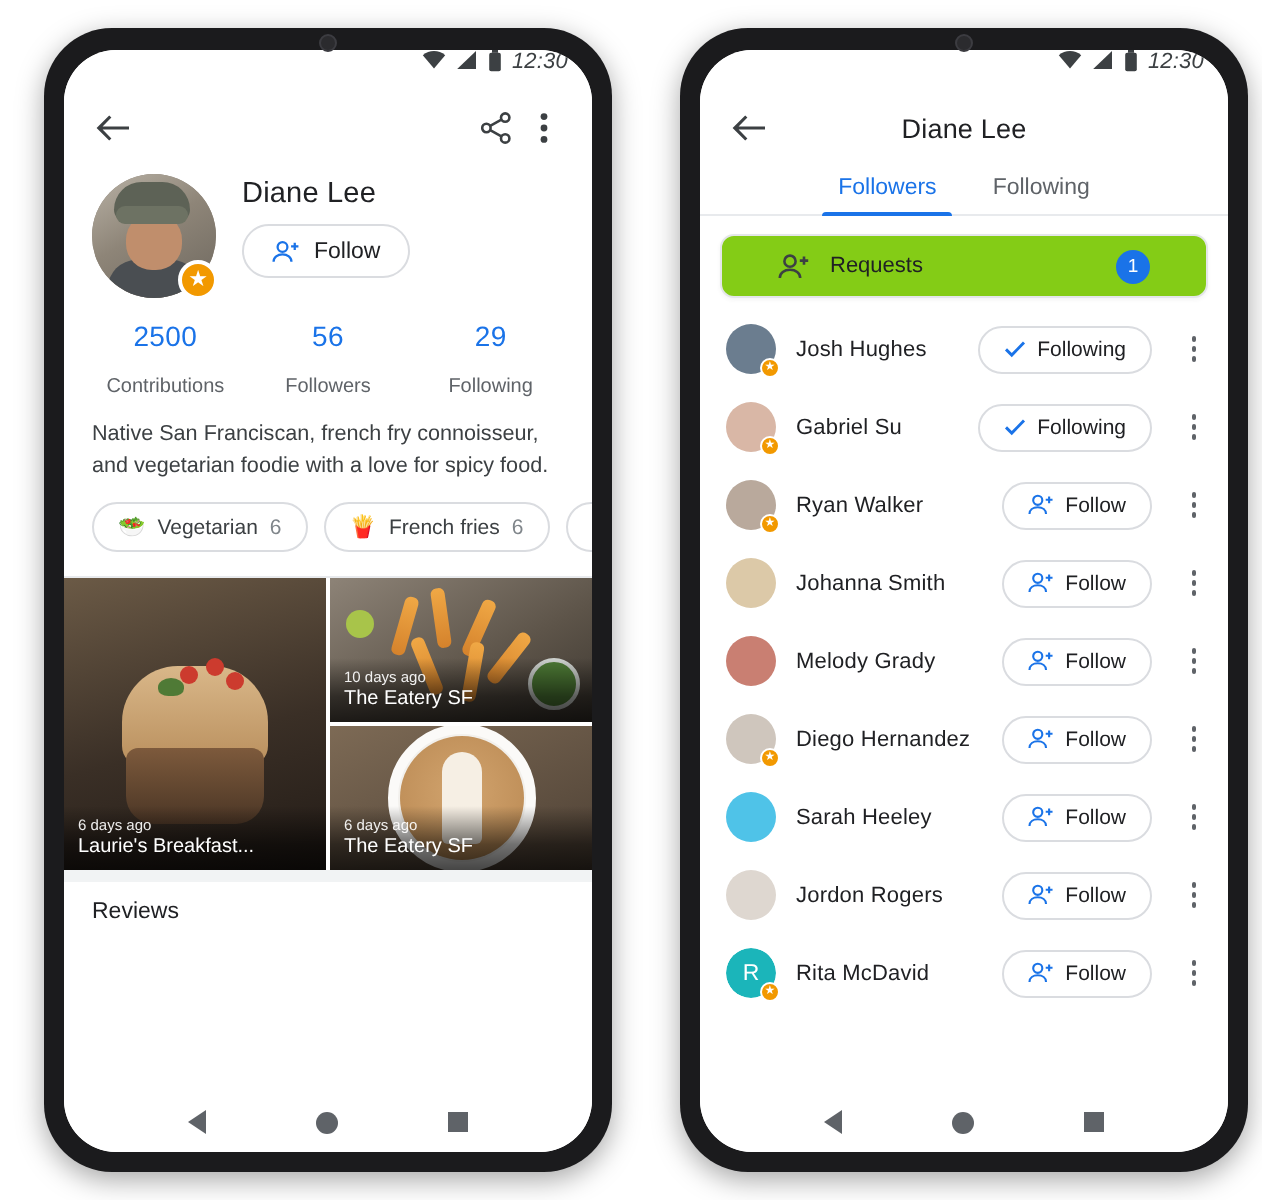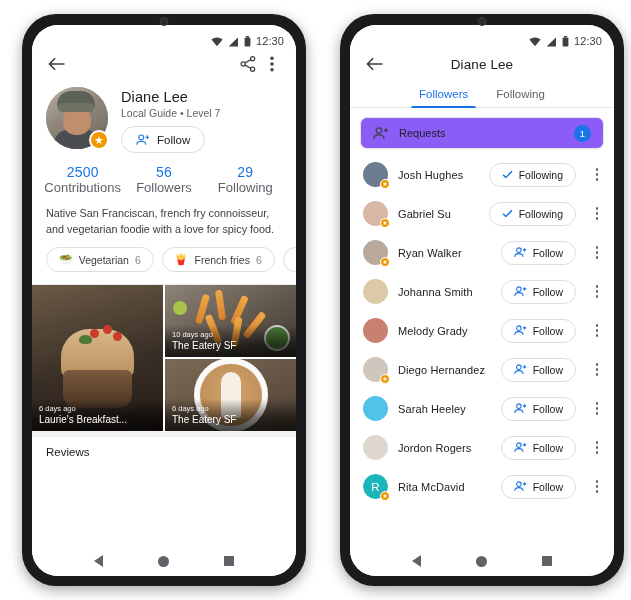--- a/index.html
+++ b/index.html
@@ -35,26 +35,27 @@
     top: 3px; left: 50%; transform: translateX(-50%);
     width: 9px; height: 9px; border-radius: 50%;
     background: #2b2b2e;
     border: 1px solid #3c3c41;
     z-index: 30;
   }
 
   
   .statusbar {
     height: 22px; flex: 0 0 22px;
-    display: flex; align-items: flex-end; justify-content: flex-end;
+    display: flex; align-items: flex-start; justify-content: flex-end;
     gap: 5px;
     padding: 0 12px 0 0;
     background: #fff;
     color: #3c4043;
     font-size: 10.5px;
+    font-style: italic;
   }
   .sb-icon { display: block; }
   .sb-time { font-size: 11px; letter-spacing: .1px; color: #3c4043; }
 
   
   .toolbar {
     flex: 0 0 34px; height: 34px;
     display: flex; align-items: center;
     padding: 0 12px;
     background: #fff;
@@ -113,21 +114,21 @@
   .follow-btn .lbl { color: #202124; }
 
   
   .stats {
     display: flex; margin-top: 11px;
     padding: 0 10px;
     align-items: flex-end;
   }
   .stat { flex: 1; text-align: center; cursor: pointer; }
   .stat-num { font-size: 14px; color: #1a73e8; letter-spacing: .2px; }
-  .stat-lbl { font-size: 13px; color: #5f6368; margin-top: 0; }
+  .stat-lbl { font-size: 10px; color: #5f6368; margin-top: 12px; }
 
   
   .bio {
     padding: 11px 14px 0 14px;
     font-size: 10.8px; line-height: 1.45; color: #3c4043;
   }
 
   
   .chips {
     display: flex; gap: 8px;
@@ -237,22 +238,22 @@
     left: 6px; right: 6px; bottom: -1px; height: 2.5px;
     background: #1a73e8; border-radius: 2px 2px 0 0;
   }
 
   
   .requests {
     margin: 9px 10px 4px 10px;
     height: 32px;
     border: 1px solid #e4e6e9; border-radius: 7px;
     display: flex; align-items: center;
-    padding: 0 12px; gap: 10px;
-    background: #8b5cf6; cursor: pointer;
+    padding: 0 28px; gap: 10px;
+    background: #84cc16; cursor: pointer;
     box-shadow: 0 1px 2px rgba(60,64,67,0.06);
   }
   .req-label { flex: 1; font-size: 11px; color: #202124; }
   .req-badge {
     width: 17px; height: 17px; border-radius: 50%;
     background: #1a73e8; color: #fff;
     font-size: 9.5px; display: flex; align-items: center; justify-content: center;
   }
 
   
@@ -359,21 +360,20 @@
               <div class="av-bg"></div>
               <div class="av-scarf"></div>
               <div class="av-face"></div>
               <div class="av-hat"></div>
               <div class="av-hat2"></div>
             </div>
             <div class="star-badge">★</div>
           </div>
           <div class="head-right">
             <div class="p-name">Diane Lee</div>
-            <div class="p-sub">Local Guide • Level 7</div>
             <div class="follow-btn">
               <svg width="14" height="12" viewBox="0 0 16 13">
                   <circle cx="6" cy="3.6" r="2.8" fill="none" stroke="#1a73e8" stroke-width="1.3"></circle>
                   <path d="M0.9 12c0-2.6 2.3-4.1 5.1-4.1s5.1 1.5 5.1 4.1" fill="none" stroke="#1a73e8" stroke-width="1.3"></path>
                   <path d="M13 1.2v4.2M10.9 3.3h4.2" stroke="#1a73e8" stroke-width="1.3"></path>
                 </svg>
               <span class="lbl">Follow</span>
             </div>
           </div>
         </div>

